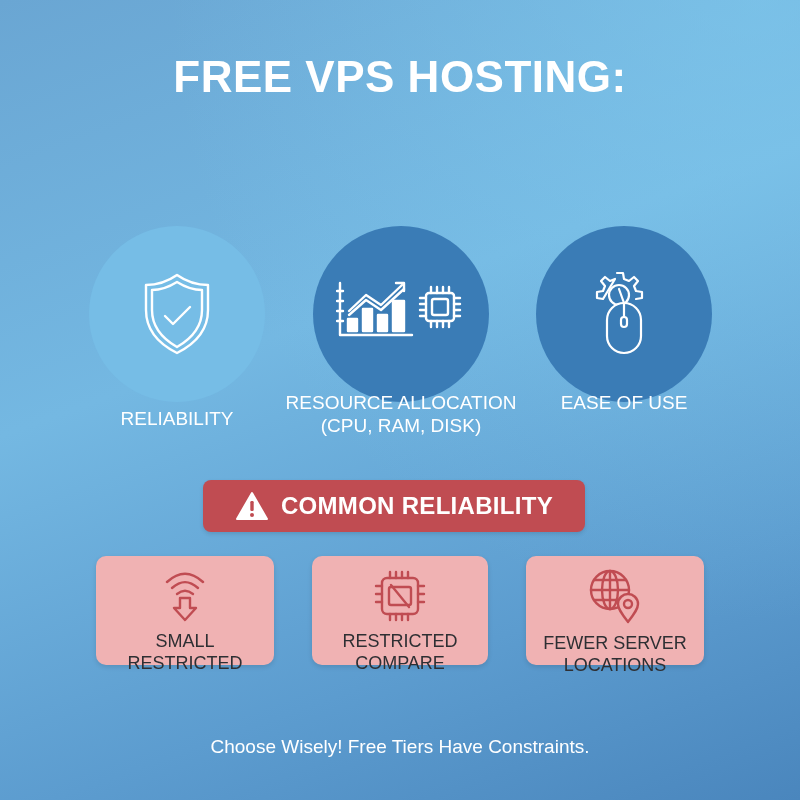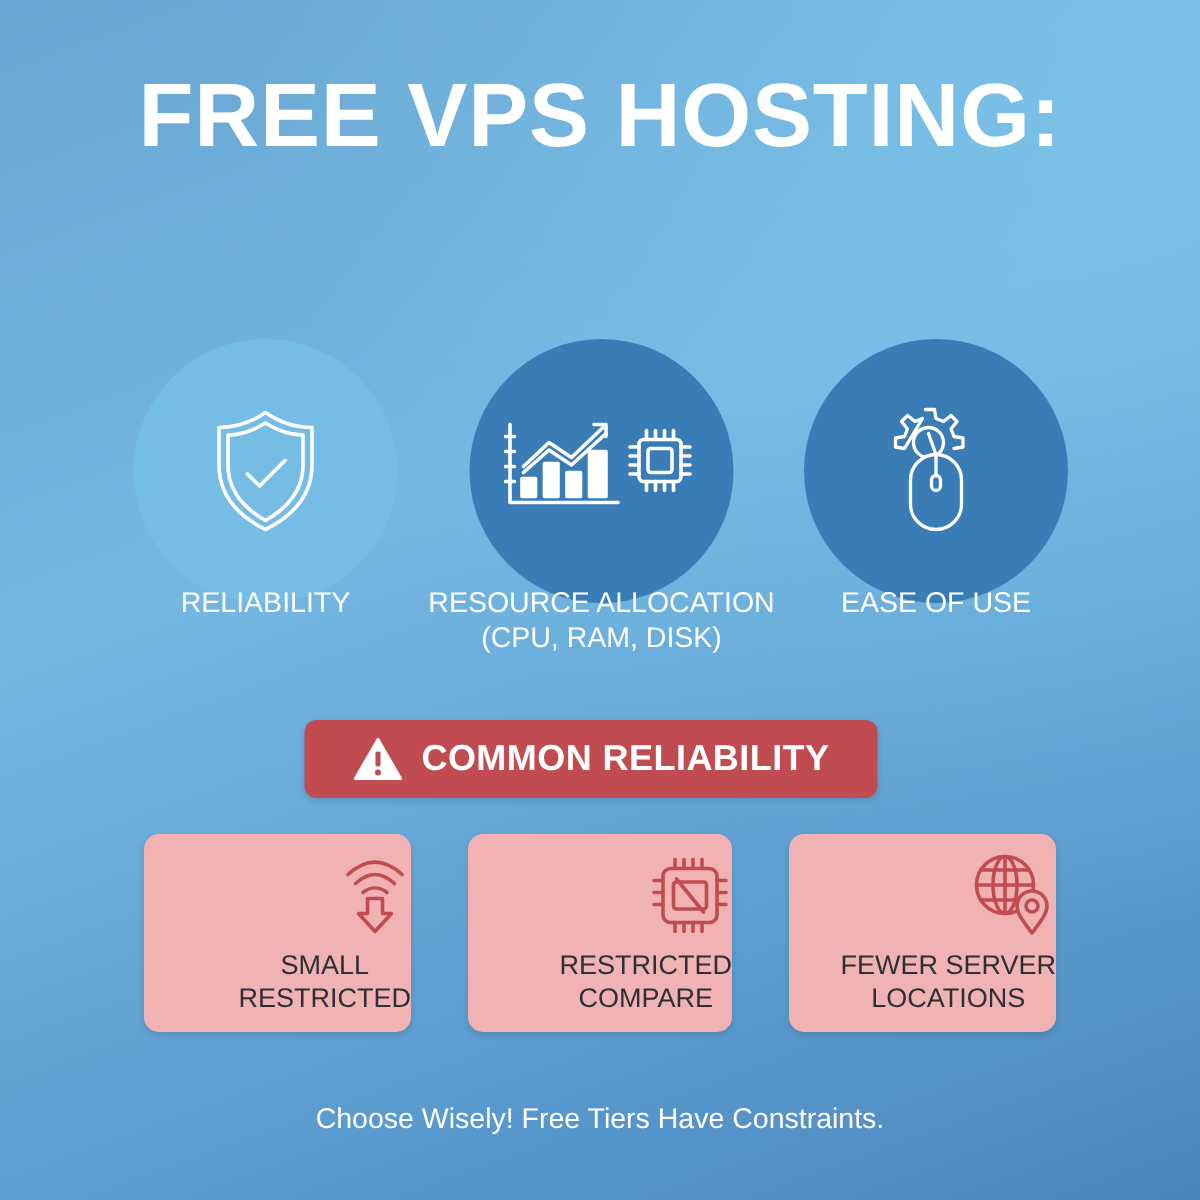--- a/index.html
+++ b/index.html
@@ -7,46 +7,46 @@
     width: 800px; height: 800px; overflow: hidden; position: relative;
     font-family: "Liberation Sans", "DejaVu Sans", sans-serif;
     background: linear-gradient(160deg, #6aa6d3 0%, #74b8e2 40%, #5c9ccf 75%, #4a86bd 100%);
   }
   .bg-glow {
     position: absolute; inset: 0;
     background: radial-gradient(ellipse at 95% 0%, rgba(130,205,240,0.55) 0%, rgba(130,205,240,0) 55%);
   }
   .title {
     position: absolute; top: 48px; left: 0; width: 800px; text-align: center;
-    color: #ffffff; font-weight: 700; font-size: 60px; line-height: 58px; letter-spacing: 0.5px;
+    color: #ffffff; font-weight: 700; font-size: 44px; line-height: 58px; letter-spacing: 0.5px;
   }
   .title div { display: block; }
   .circle {
     position: absolute; width: 176px; height: 176px; border-radius: 50%;
     display: flex; align-items: center; justify-content: center;
   }
   .c1 { left: 89px; top: 226px; background: #76bde6; }
   .c2 { left: 313px; top: 226px; background: #3a7cb6; }
   .c3 { left: 536px; top: 226px; background: #3a7cb6; }
   .feature-label {
     position: absolute; color: #ffffff; font-size: 19px; text-align: center; line-height: 23px;
   }
-  .l1 { left: 89px; width: 176px; top: 391px; }
+  .l1 { left: 89px; width: 176px; top: 407px; }
   .l2 { left: 270px; width: 262px; top: 391px; }
   .l3 { left: 536px; width: 176px; top: 391px; }
   .banner {
     position: absolute; left: 203px; top: 480px; width: 382px; height: 52px;
     background: #c04c52; border-radius: 8px;
     display: flex; align-items: center; justify-content: center; gap: 12px;
     box-shadow: 0 2px 4px rgba(0,0,0,0.12);
   }
   .banner-text { color: #ffffff; font-weight: 700; font-size: 24px; letter-spacing: 0.3px; }
   .card {
-    position: absolute; top: 556px; height: 132px; background: #f0b2b3; border-radius: 10px;
-    display: flex; flex-direction: column; align-items: flex-end;
+    position: absolute; top: 556px; height: 109px; background: #f0b2b3; border-radius: 10px;
+    display: flex; flex-direction: column; align-items: center;
     box-shadow: 0 2px 5px rgba(0,0,0,0.12);
   }
   .k1 { left: 96px; width: 178px; }
   .k2 { left: 312px; width: 176px; }
   .k3 { left: 526px; width: 178px; }
   .card-icon { margin-top: 12px; height: 58px; display: flex; align-items: center; justify-content: center; }
   .card-label {
     margin-top: 6px; color: #2e2f33; font-size: 18px; text-align: center; line-height: 22px; font-weight: 500;
   }
   .footer {

